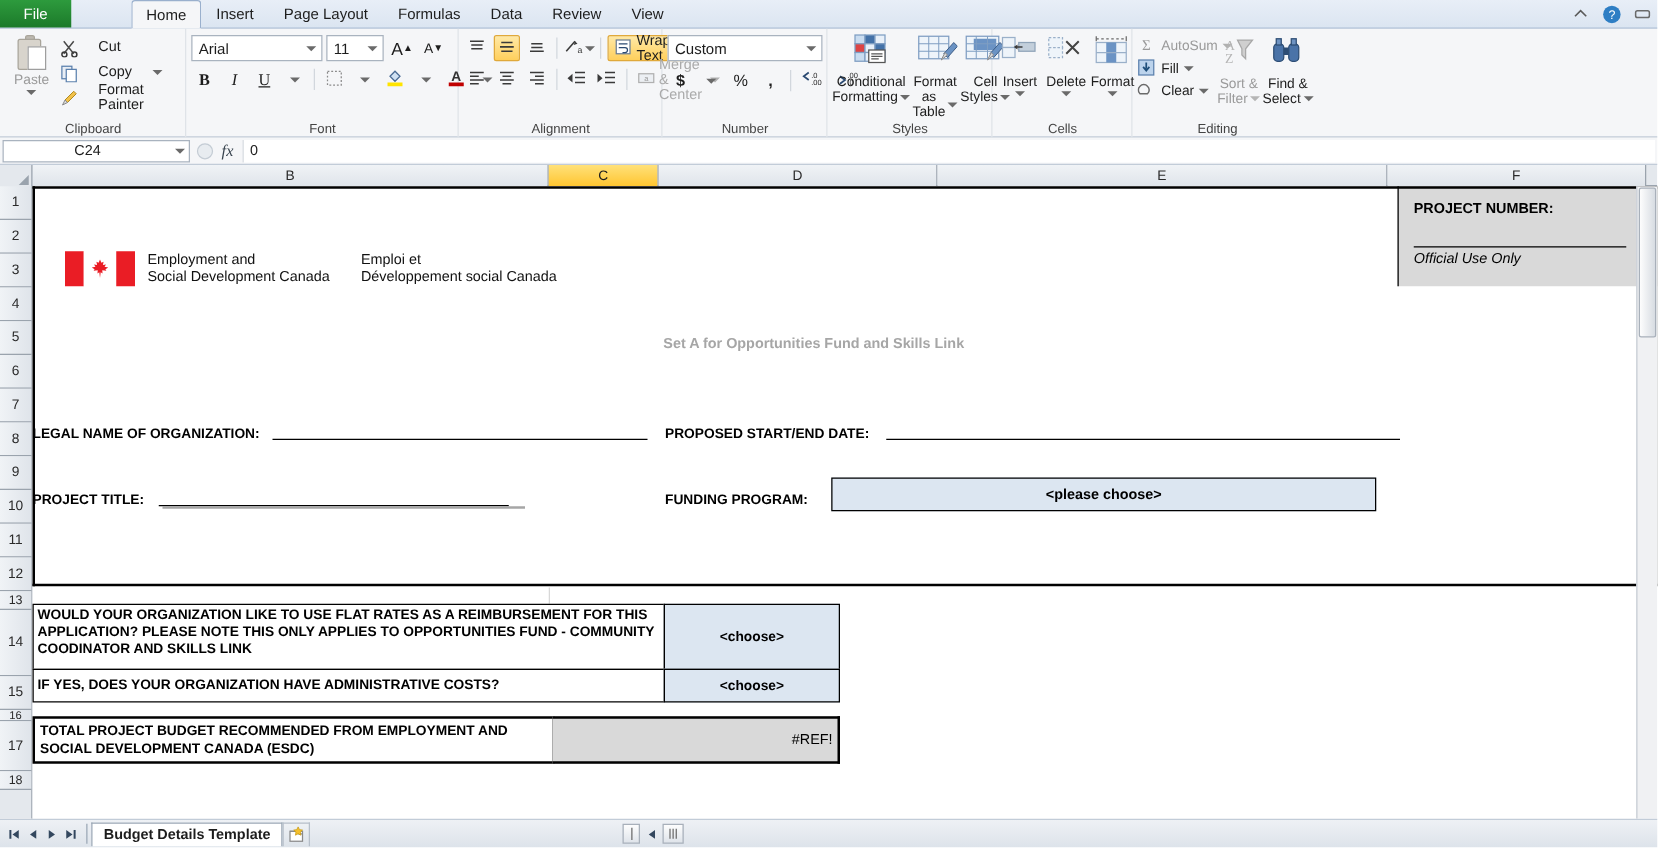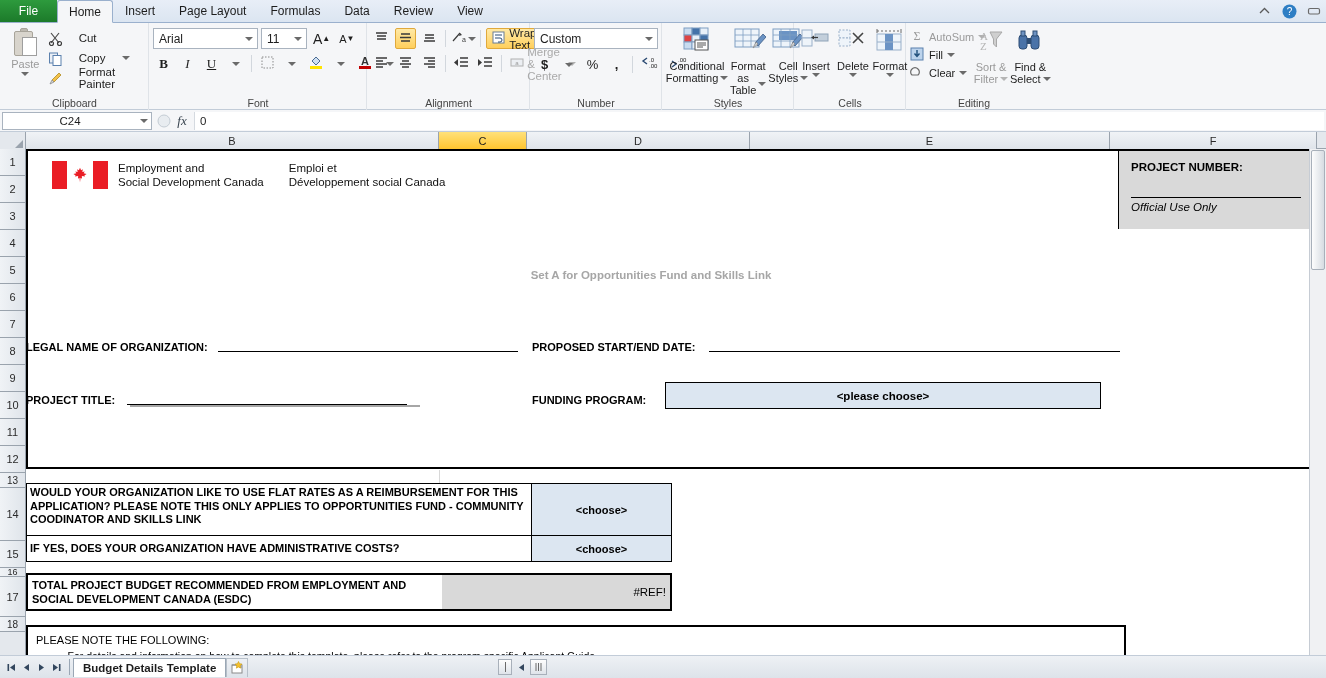--- a/index.html
+++ b/index.html
@@ -36,20 +36,21 @@
     display: flex; align-items: center;
     border: 1px solid transparent;
   }
   .tab.active {
     background: #f5f6f8;
     border: 1px solid #9ab0cd;
     border-bottom: 1px solid #f5f6f8;
     border-radius: 3px 3px 0 0;
     height: 23px;
     margin-bottom: -1px;
+    margin-left: 48px;
   }
   .winbtns {
     position: absolute; right: 4px; top: 3px;
     display: flex; align-items: center; gap: 9px;
   }
   .wb { width: 16px; height: 16px; display:flex; align-items:center; justify-content:center; }
 
   
   .ribbon {
     height: 87px;
@@ -205,21 +206,21 @@
     border-bottom:1px solid #9aa3ad;
     background:linear-gradient(to right,#f0f3f6,#dfe4ea);
   }
   .sheet { flex:1; position:relative; background:#fff; }
   .vline { position:absolute; width:1px; background:#d8d8d8; top:0; }
 
   
   .layer { position:absolute; left:0; top:0; right:0; bottom:0; }
   .abs { position:absolute; }
 
-  .logo { display:flex; align-items:center; gap:10px; }
+  .logo { display:flex; align-items:center; gap:10px;margin-top:40px; }
   .flag { width:56px; height:28px; position:relative; }
   .flag .barL, .flag .barR { position:absolute; top:0; width:15px; height:28px; background:#ea1d25; }
   .flag .barL { left:0; } .flag .barR { right:0; }
   .flag .mid { position:absolute; left:15px; top:0; width:26px; height:28px; background:#fff; }
   .maple { position:absolute; left:21px; top:5px; width:14px; height:18px; color:#ea1d25; }
   .orgname { font-size:11.5px; color:#111; line-height:14px; }
 
   .proj-box {
     background:#d9d9d9;
     border-left:1px solid #000;
@@ -846,27 +847,20 @@
 
         <div class="abs qbox" style="left:0px; top:334px; width:506px; height:53px;">WOULD YOUR ORGANIZATION LIKE TO USE FLAT RATES AS A REIMBURSEMENT FOR THIS APPLICATION?  PLEASE NOTE THIS ONLY APPLIES TO OPPORTUNITIES FUND - COMMUNITY COODINATOR AND SKILLS LINK</div>
         <div class="abs choose-sm" style="left:505px; top:334px; width:141px; height:53px;">&lt;choose&gt;</div>
 
         <div class="abs qbox" style="left:0px; top:386px; width:506px; height:27px; display:flex; align-items:center;">IF YES, DOES YOUR ORGANIZATION HAVE ADMINISTRATIVE COSTS?</div>
         <div class="abs choose-sm" style="left:505px; top:386px; width:141px; height:27px;">&lt;choose&gt;</div>
 
         <div class="abs total-lbl" style="left:0px; top:424px; width:418px; height:38px;">TOTAL PROJECT BUDGET RECOMMENDED FROM EMPLOYMENT AND SOCIAL DEVELOPMENT CANADA (ESDC)</div>
         <div class="abs total-val" style="left:416px; top:424px; width:230px; height:38px;">#REF!</div>
 
-        <div class="abs notebox" style="left:0px; top:476px; width:1100px; height:48px; padding:7px 8px;">
-          <div class="note-t">PLEASE NOTE THE FOLLOWING:</div>
-          <div style="display:flex; gap:10px; margin-top:4px; padding-left:18px;">
-            <span class="note-b">-</span>
-            <span class="note-b">For details and information on how to complete this template, please refer to the program specific Applicant Guide.</span>
-          </div>
-        </div>
 
       </div>
     </div>
   </div>
 
   <div class="vsb">
     <div class="thumb"></div>
   </div>
 </div>
 

